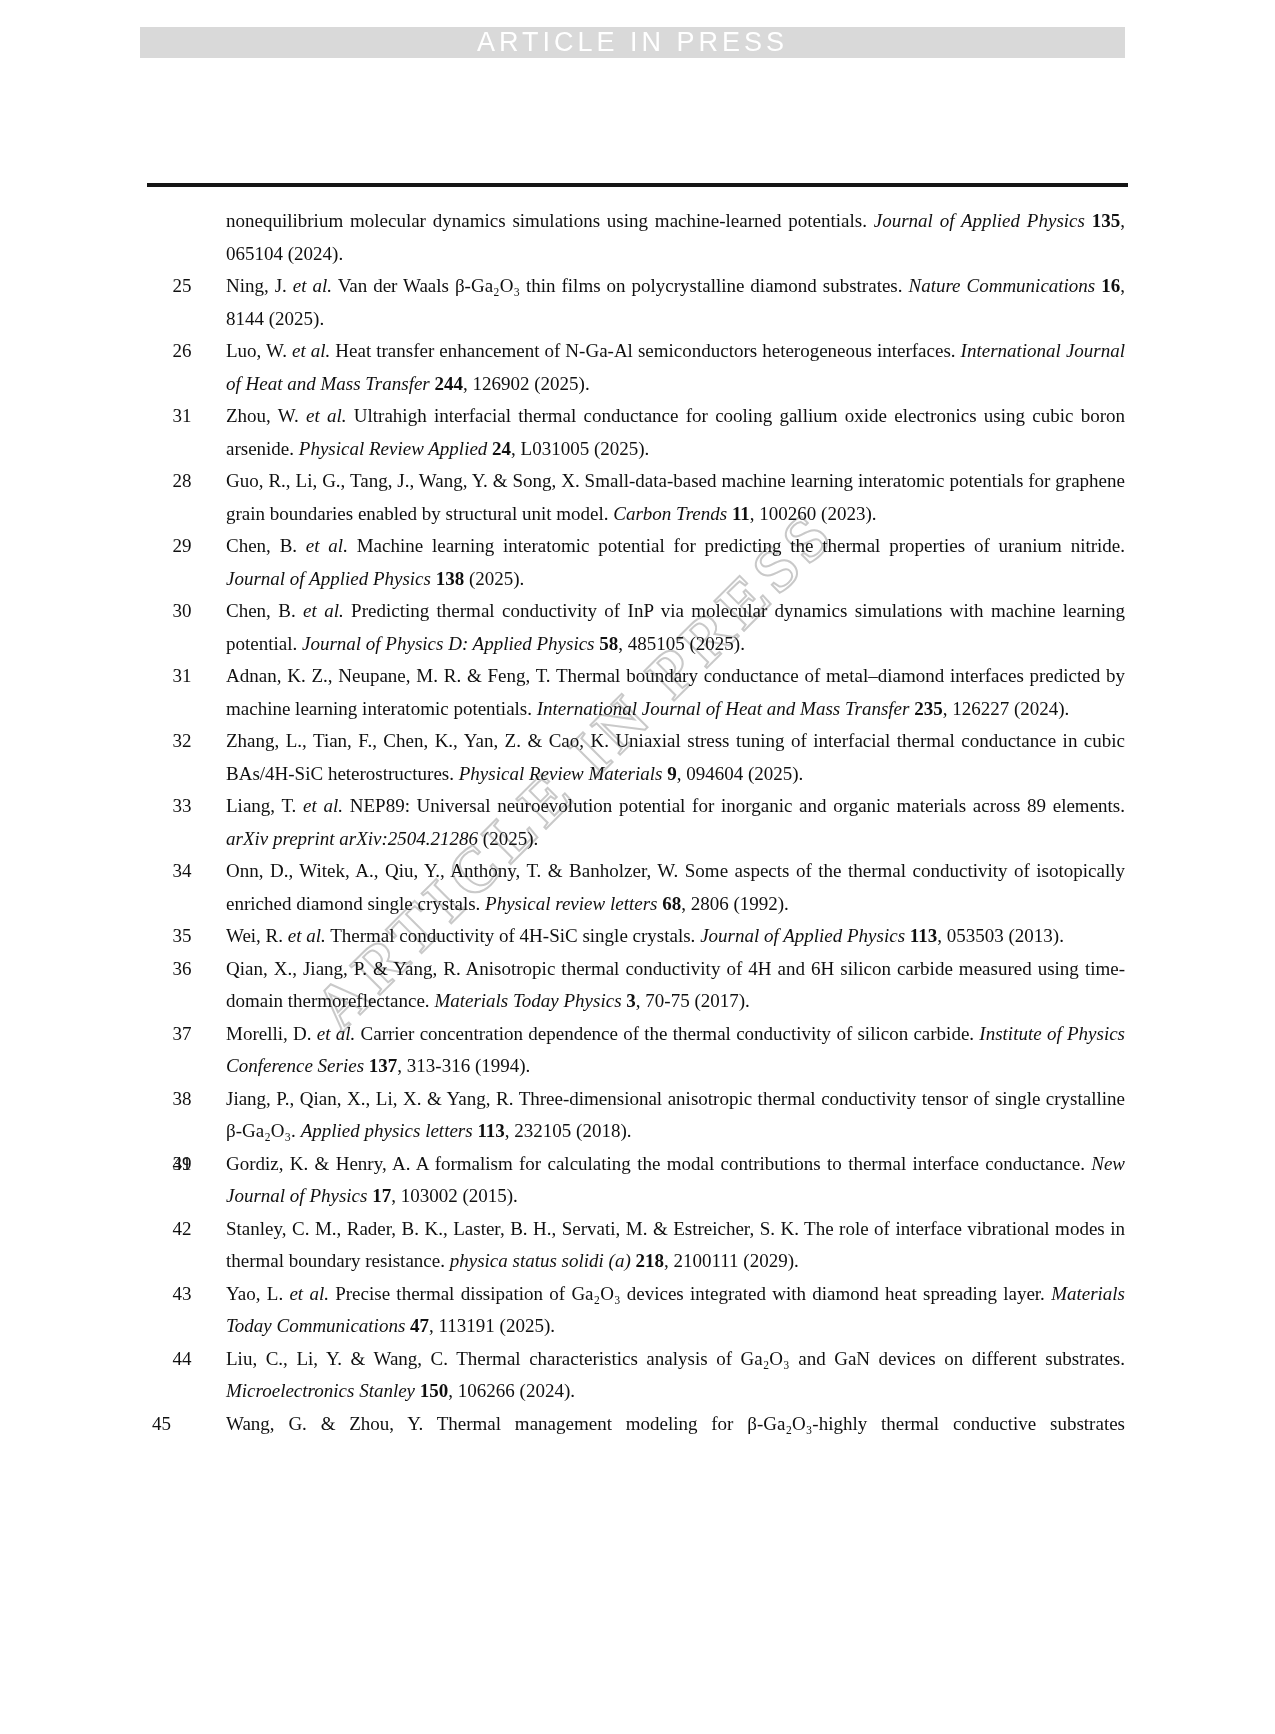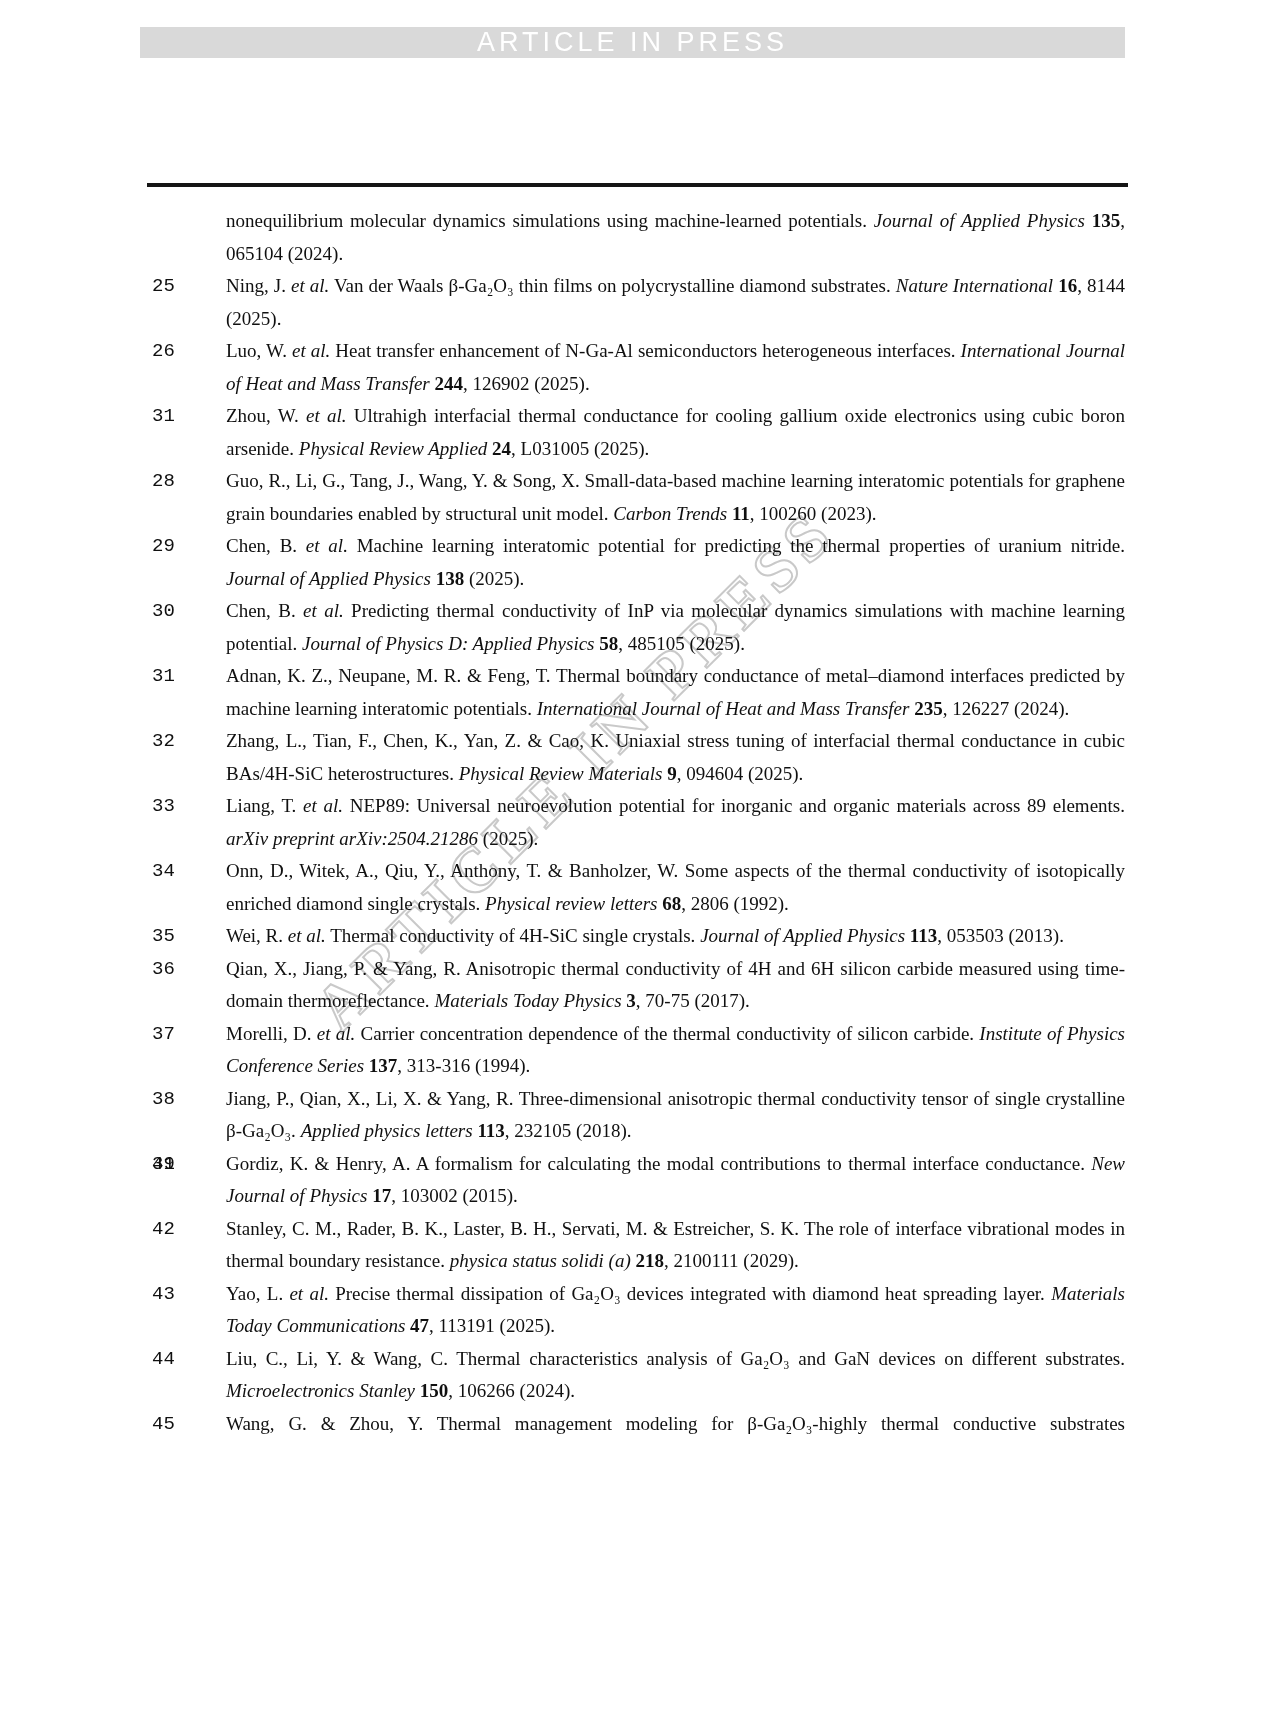--- a/index.html
+++ b/index.html
@@ -68,41 +68,40 @@
     font-size: 19px;
     line-height: 32.5px;
     color: #101010;
     text-align: justify;
   }
   .ref-num {
     position: absolute;
     left: 12px;
     top: 0;
     width: 60px;
-    text-align: left;
-    font-family: Liberation Mono, monospace;
+    text-align: center;
   }
   .ref-item.justify-last { text-align-last: justify; }
   .seg-i { font-style: italic; }
   .seg-b { font-weight: bold; }
 </style>
 </head>
 <body>
 
 <div class="press-banner">
   <span class="press-banner-text">ARTICLE IN PRESS</span>
 </div>
 
 <div class="watermark-text">ARTICLE IN PRESS</div>
 
 <div class="top-rule"></div>
 
 <div class="reference-list">
     <div class="ref-item"><span class="ref-num"></span><span><span>nonequilibrium molecular dynamics simulations using machine-learned potentials. </span><span class="seg-i">Journal of Applied Physics</span><span> </span><span class="seg-b">135</span><span>, 065104 (2024).</span></span></div>
-    <div class="ref-item"><span class="ref-num">25</span><span><span>Ning, J. </span><span class="seg-i">et al.</span><span> Van der Waals β-Ga₂O₃ thin films on polycrystalline diamond substrates. </span><span class="seg-i">Nature International</span><span> </span><span class="seg-b">16</span><span>, 8144 (2025).</span></span></div>
+    <div class="ref-item"><span class="ref-num">25</span><span><span>Ning, J. </span><span class="seg-i">et al.</span><span> Van der Waals β-Ga₂O₃ thin films on polycrystalline diamond substrates. </span><span class="seg-i">Nature Communications</span><span> </span><span class="seg-b">16</span><span>, 8144 (2025).</span></span></div>
     <div class="ref-item"><span class="ref-num">26</span><span><span>Luo, W. </span><span class="seg-i">et al.</span><span> Heat transfer enhancement of N-Ga-Al semiconductors heterogeneous interfaces. </span><span class="seg-i">International Journal of Heat and Mass Transfer</span><span> </span><span class="seg-b">244</span><span>, 126902 (2025).</span></span></div>
     <div class="ref-item"><span class="ref-num">31</span><span><span>Zhou, W. </span><span class="seg-i">et al.</span><span> Ultrahigh interfacial thermal conductance for cooling gallium oxide electronics using cubic boron arsenide. </span><span class="seg-i">Physical Review Applied</span><span> </span><span class="seg-b">24</span><span>, L031005 (2025).</span></span></div>
     <div class="ref-item"><span class="ref-num">28</span><span><span>Guo, R., Li, G., Tang, J., Wang, Y. &amp; Song, X. Small-data-based machine learning interatomic potentials for graphene grain boundaries enabled by structural unit model. </span><span class="seg-i">Carbon Trends</span><span> </span><span class="seg-b">11</span><span>, 100260 (2023).</span></span></div>
     <div class="ref-item"><span class="ref-num">29</span><span><span>Chen, B. </span><span class="seg-i">et al.</span><span> Machine learning interatomic potential for predicting the thermal properties of uranium nitride. </span><span class="seg-i">Journal of Applied Physics</span><span> </span><span class="seg-b">138</span><span> (2025).</span></span></div>
     <div class="ref-item"><span class="ref-num">30</span><span><span>Chen, B. </span><span class="seg-i">et al.</span><span> Predicting thermal conductivity of InP via molecular dynamics simulations with machine learning potential. </span><span class="seg-i">Journal of Physics D: Applied Physics</span><span> </span><span class="seg-b">58</span><span>, 485105 (2025).</span></span></div>
     <div class="ref-item"><span class="ref-num">31</span><span><span>Adnan, K. Z., Neupane, M. R. &amp; Feng, T. Thermal boundary conductance of metal–diamond interfaces predicted by machine learning interatomic potentials. </span><span class="seg-i">International Journal of Heat and Mass Transfer</span><span> </span><span class="seg-b">235</span><span>, 126227 (2024).</span></span></div>
     <div class="ref-item"><span class="ref-num">32</span><span><span>Zhang, L., Tian, F., Chen, K., Yan, Z. &amp; Cao, K. Uniaxial stress tuning of interfacial thermal conductance in cubic BAs/4H-SiC heterostructures. </span><span class="seg-i">Physical Review Materials</span><span> </span><span class="seg-b">9</span><span>, 094604 (2025).</span></span></div>
     <div class="ref-item"><span class="ref-num">33</span><span><span>Liang, T. </span><span class="seg-i">et al.</span><span> NEP89: Universal neuroevolution potential for inorganic and organic materials across 89 elements. </span><span class="seg-i">arXiv preprint arXiv:2504.21286</span><span> (2025).</span></span></div>
     <div class="ref-item"><span class="ref-num">34</span><span><span>Onn, D., Witek, A., Qiu, Y., Anthony, T. &amp; Banholzer, W. Some aspects of the thermal conductivity of isotopically enriched diamond single crystals. </span><span class="seg-i">Physical review letters</span><span> </span><span class="seg-b">68</span><span>, 2806 (1992).</span></span></div>
     <div class="ref-item"><span class="ref-num">35</span><span><span>Wei, R. </span><span class="seg-i">et al.</span><span> Thermal conductivity of 4H-SiC single crystals. </span><span class="seg-i">Journal of Applied Physics</span><span> </span><span class="seg-b">113</span><span>, 053503 (2013).</span></span></div>

